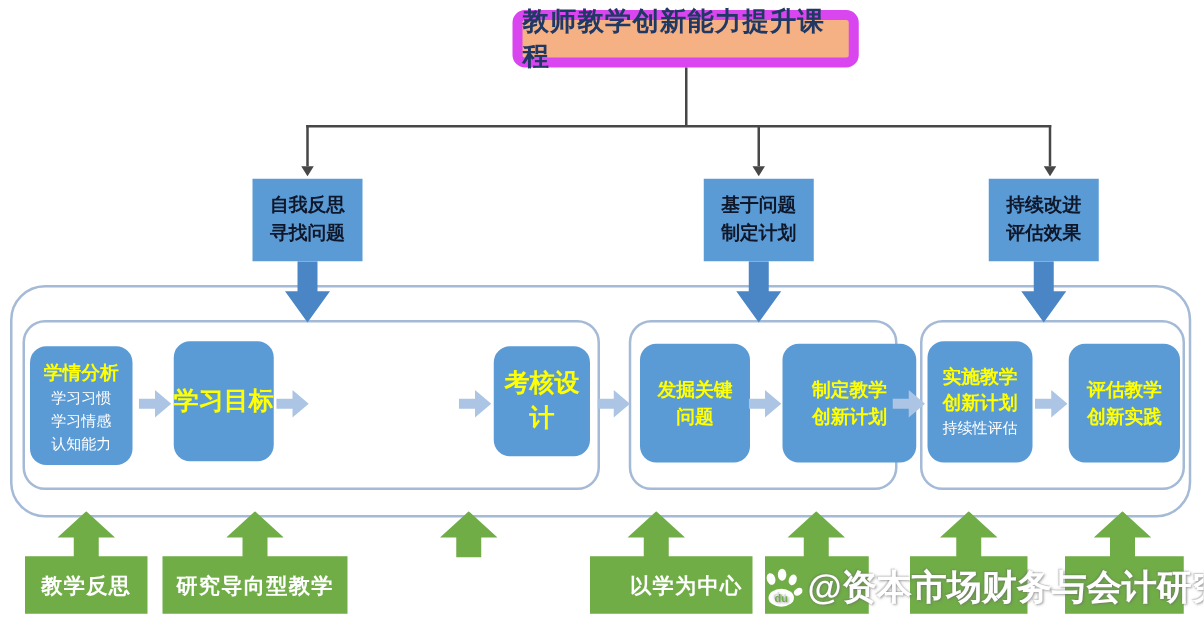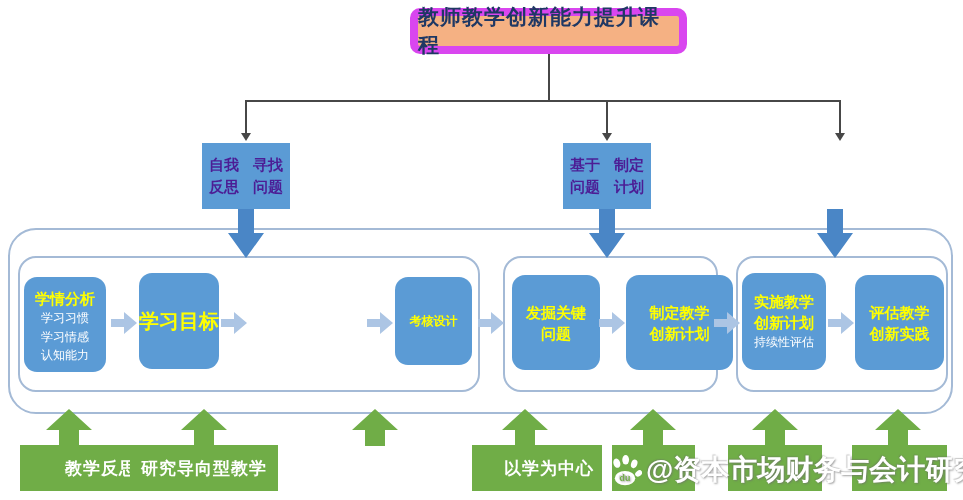--- a/index.html
+++ b/index.html
@@ -6,21 +6,21 @@
   .canvas{position:relative;width:963px;height:500px;background:#fff;overflow:hidden;
           font-family:"Liberation Sans",sans-serif;}
   .rootbox{position:absolute;left:410px;top:8px;width:277px;height:46px;
            background:#F5B183;border:8px solid #d946ef;border-radius:10px;
            color:#1F3864;font-weight:bold;font-size:21px;display:flex;
            align-items:center;justify-content:center;letter-spacing:1px;box-sizing:border-box;}
   .cline{position:absolute;background:#474747;}
   .chead{position:absolute;width:0;height:0;border-left:5px solid transparent;
          border-right:5px solid transparent;border-top:8px solid #474747;}
   .branchbox{position:absolute;width:88px;height:66px;background:#5B9BD5;
-             color:#4c1d95;font-weight:bold;font-size:15px;display:flex;flex-direction:row;
+             color:#0f172a;font-weight:bold;font-size:15px;display:flex;flex-direction:column;
              align-items:center;justify-content:center;line-height:1.45;text-align:center;}
   .bigarrow,.palearrow,.uparrow{position:absolute;display:block;}
   .outerframe{position:absolute;left:8px;top:228px;width:945px;height:186px;
               border:2px solid #A4BAD6;border-radius:28px;box-sizing:border-box;}
   .groupframe{position:absolute;top:256px;height:136px;border:2px solid #A4BAD6;
               border-radius:18px;box-sizing:border-box;background:#fff;}
   .innerbox{position:absolute;background:#5B9BD5;border-radius:13px;color:#fff;
             text-align:center;box-sizing:border-box;display:flex;flex-direction:column;
             align-items:center;justify-content:center;}
   .innerbox .ttl{color:#FFFF00;font-weight:bold;font-size:15px;line-height:1.4;display:block;}
@@ -50,20 +50,24 @@
   <div class="chead" style="left:835px;top:133px;"></div>
 
   <div class="branchbox" style="left:202px;top:143px;">
     <span>自我反思</span>
     <span>寻找问题</span>
   </div>
   <div class="branchbox" style="left:563px;top:143px;">
     <span>基于问题</span>
     <span>制定计划</span>
   </div>
+  <div class="branchbox" style="left:791px;top:143px;">
+    <span>持续改进</span>
+    <span>评估效果</span>
+  </div>
 
   <div class="outerframe"></div>
   <div class="groupframe" style="left:18px;width:462px;"></div>
   <div class="groupframe" style="left:503px;width:215px;"></div>
   <div class="groupframe" style="left:736px;width:212px;"></div>
 
   <svg class="bigarrow" style="left:226px;top:209px;" width="40" height="50">
     <polygon points="12,0 28,0 28,24 38,24 20,49 2,24 12,24" fill="#4A86C6"></polygon>
   </svg>
   <svg class="bigarrow" style="left:587px;top:209px;" width="40" height="50">
@@ -85,21 +89,21 @@
   <div class="innerbox" style="left:139px;top:273px;width:80px;height:96px;">
     <span class="ttl" style="font-size:20px;">学习目标</span>
   </div>
   <svg class="palearrow" style="left:221px;top:311px;" width="26" height="24">
     <polygon points="0,8 13,8 13,1 26,12 13,23 13,16 0,16" fill="#ACC5E4"></polygon>
   </svg>
   <svg class="palearrow" style="left:367px;top:311px;" width="26" height="24">
     <polygon points="0,8 13,8 13,1 26,12 13,23 13,16 0,16" fill="#ACC5E4"></polygon>
   </svg>
   <div class="innerbox" style="left:395px;top:277px;width:77px;height:88px;">
-    <span class="ttl" style="font-size:12px;">考核设计</span>
+    <span class="ttl" style="font-size:20px;">考核设计</span>
   </div>
 
   <svg class="palearrow" style="left:478px;top:311px;" width="26" height="24">
     <polygon points="0,8 13,8 13,1 26,12 13,23 13,16 0,16" fill="#ACC5E4"></polygon>
   </svg>
 
   <div class="innerbox" style="left:512px;top:275px;width:88px;height:95px;">
     <span class="ttl">发掘关键</span>
     <span class="ttl">问题</span>
   </div>
@@ -143,21 +147,21 @@
   <svg class="uparrow" style="left:630px;top:409px;" width="46" height="37">
     <polygon points="23,0 46,21 33,21 33,37 13,37 13,21 0,21" fill="#70AD47"></polygon>
   </svg>
   <svg class="uparrow" style="left:752px;top:409px;" width="46" height="37">
     <polygon points="23,0 46,21 33,21 33,37 13,37 13,21 0,21" fill="#70AD47"></polygon>
   </svg>
   <svg class="uparrow" style="left:875px;top:409px;" width="46" height="37">
     <polygon points="23,0 46,21 33,21 33,37 13,37 13,21 0,21" fill="#70AD47"></polygon>
   </svg>
 
-  <div class="greenbox" style="left:20px;width:98px;padding-left:32px;">教学反思</div>
+  <div class="greenbox" style="left:20px;width:98px;">教学反思</div>
   <div class="greenbox" style="left:130px;width:148px;">研究导向型教学</div>
   <div class="greenbox" style="left:472px;width:106px;padding-left:24px;">以学为中心</div>
   <div class="greenbox" style="left:612px;width:83px;"></div>
   <div class="greenbox" style="left:728px;width:94px;"></div>
   <div class="greenbox" style="left:852px;width:95px;"></div>
 
   <div class="watermark">
     <svg width="34" height="34" viewBox="0 0 100 100">
       <ellipse cx="26" cy="30" rx="10" ry="14" transform="rotate(-18 26 30)" fill="#fff"></ellipse>
       <ellipse cx="52" cy="20" rx="10" ry="14" fill="#fff"></ellipse>

